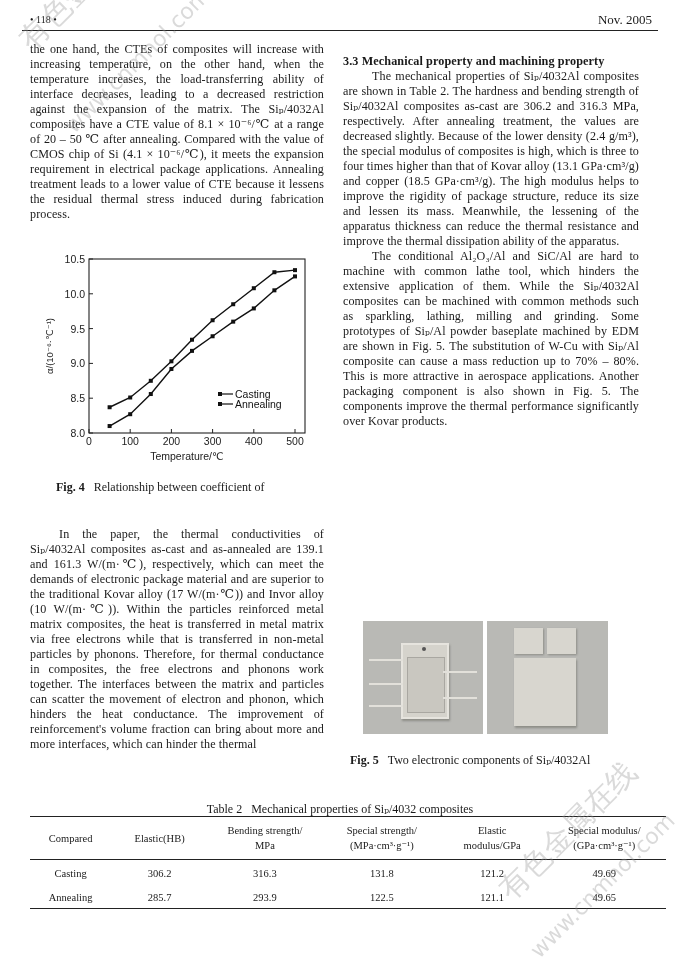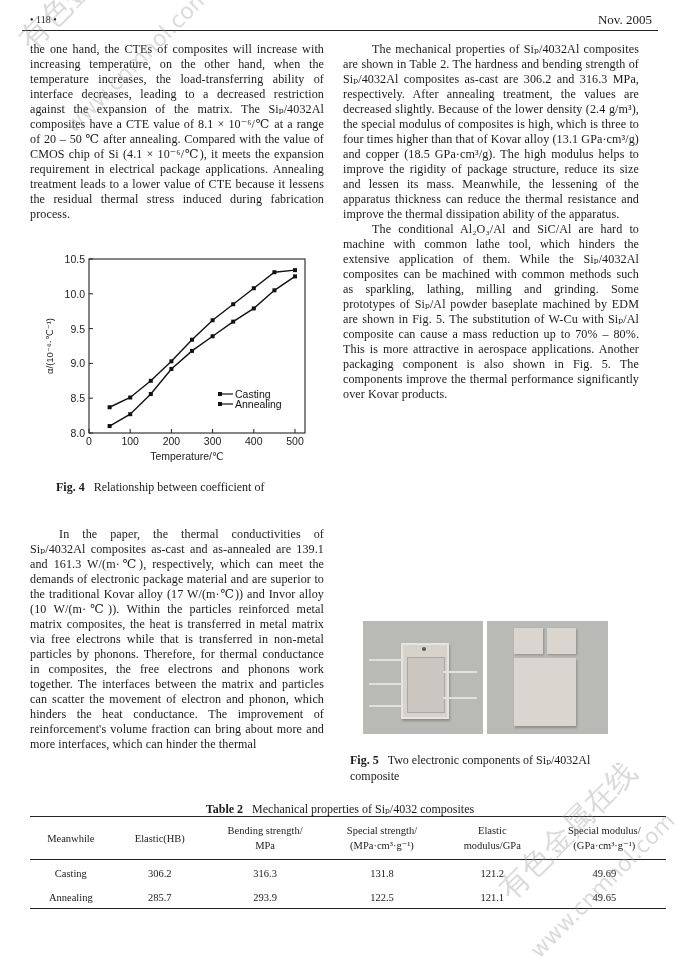--- a/index.html
+++ b/index.html
@@ -17,21 +17,21 @@
   .fig-cap { font-size:12px; line-height:16px; }
   .fig-cap b { font-weight:bold; }
   .chart-svg text { font-family:"Liberation Sans","DejaVu Sans",sans-serif; }
   .photo { background:#b9b9b5; }
   table.t2 { border-collapse:collapse; width:636px; font-size:10.5px; }
   table.t2 th { font-weight:normal; padding:6px 2px; text-align:center; line-height:15px; }
   table.t2 td { text-align:center; padding:5px 2px 3px; height:16px; }
   .t2 thead tr { border-top:1.3px solid #222; border-bottom:1.3px solid #222; }
   .t2 tbody tr:last-child { border-bottom:1.3px solid #222; }
   .tcap { font-size:12px; }
-  .tcap b { font-weight:bold;margin-top:21px; }
+  .tcap b { font-weight:normal;margin-top:21px; }
   .wm { color:rgba(150,150,150,0.35); font-family:"DejaVu Sans",sans-serif; pointer-events:none; }
 </style>
 </head>
 <body>
 
 <div class="abs header">
   <span class="abs hdr-page">• 118 •</span>
   <span class="abs hdr-date">Nov. 2005</span>
 </div>
 
@@ -101,20 +101,21 @@
 
 <div class="abs fig-cap" style="left:56px; top:479px; width:270px;">
   <div><b>Fig. 4</b>&nbsp;&nbsp;&nbsp;<span>Relationship between coefficient of</span></div>
 </div>
 
 <div class="abs col" style="left:30px; top:527px; width:294px;">
   <p class="indent">In the paper, the thermal conductivities of Siₚ/4032Al composites as-cast and as-annealed are 139.1 and 161.3 W/(m·℃), respectively, which can meet the demands of electronic package material and are superior to the traditional Kovar alloy (17 W/(m·℃)) and Invor alloy (10 W/(m·℃)). Within the particles reinforced metal matrix composites, the heat is transferred in metal matrix via free electrons while that is transferred in non-metal particles by phonons. Therefore, for thermal conductance in composites, the free electrons and phonons work together. The interfaces between the matrix and particles can scatter the movement of electron and phonon, which hinders the heat conductance. The improvement of reinforcement's volume fraction can bring about more and more interfaces, which can hinder the thermal</p>
 </div>
 
 <div class="abs col" style="left:343px; top:42px; width:296px;">
+  <p class="sec-head">3.3   Mechanical property and machining property</p>
   <p class="indent">The mechanical properties of Siₚ/4032Al composites are shown in Table 2. The hardness and bending strength of Siₚ/4032Al composites as-cast are 306.2 and 316.3 MPa, respectively. After annealing treatment, the values are decreased slightly. Because of the lower density (2.4 g/m³), the special modulus of composites is high, which is three to four times higher than that of Kovar alloy (13.1 GPa·cm³/g) and copper (18.5 GPa·cm³/g). The high modulus helps to improve the rigidity of package structure, reduce its size and lessen its mass. Meanwhile, the lessening of the apparatus thickness can reduce the thermal resistance and improve the thermal dissipation ability of the apparatus.</p>
   <p class="indent">The conditional Al₂O₃/Al and SiC/Al are hard to machine with common lathe tool, which hinders the extensive application of them. While the Siₚ/4032Al composites can be machined with common methods such as sparkling, lathing, milling and grinding. Some prototypes of Siₚ/Al powder baseplate machined by EDM are shown in Fig. 5. The substitution of W-Cu with Siₚ/Al composite can cause a mass reduction up to 70% – 80%. This is more attractive in aerospace applications. Another packaging component is also shown in Fig. 5. The components improve the thermal performance significantly over Kovar products.</p>
 </div>
 
 <div class="abs photo" style="left:363px; top:621px; width:120px; height:113px;">
   <div class="abs" style="left:38px; top:22px; width:44px; height:72px; background:#d5d3cc; border:2px solid #e6e4de; box-shadow:1px 2px 2px #8d8d88;">
     <div class="abs" style="left:4px; top:12px; width:36px; height:54px; border:1px solid #a9a7a1; background:#c9c7c0;"></div>
     <div class="abs" style="left:19px; top:2px; width:4px; height:4px; border-radius:50%; background:#555;"></div>
   </div>
   <div class="abs" style="left:6px; top:38px; width:34px; height:2px; background:#e2e0da;"></div>
@@ -124,31 +125,30 @@
   <div class="abs" style="left:80px; top:76px; width:34px; height:2px; background:#e2e0da;"></div>
 </div>
 <div class="abs photo" style="left:487px; top:621px; width:121px; height:113px;">
   <div class="abs" style="left:27px; top:7px; width:29px; height:26px; background:#d8d6cf; box-shadow:1px 1px 2px #8d8d88;"></div>
   <div class="abs" style="left:60px; top:7px; width:29px; height:26px; background:#d8d6cf; box-shadow:1px 1px 2px #8d8d88;"></div>
   <div class="abs" style="left:27px; top:37px; width:62px; height:68px; background:#d8d6cf; box-shadow:1px 2px 2px #8d8d88;"></div>
 </div>
 
 <div class="abs fig-cap" style="left:350px; top:752px; width:300px; text-align:left;">
   <div><b>Fig. 5</b>&nbsp;&nbsp;&nbsp;<span>Two electronic components of Siₚ/4032Al</span></div>
-  <div>composite</div>
 </div>
 
 <div class="abs tcap" style="left:0; top:802px; width:680px; text-align:center;">
   <b>Table 2</b>&nbsp;&nbsp;&nbsp;<span>Mechanical properties of Siₚ/4032 composites</span>
 </div>
 <div class="abs" style="left:30px; top:816px;">
   <table class="t2">
     <thead>
       <tr>
-        <th style="width:80px;"><span>Meanwhile</span></th>
+        <th style="width:80px;"><span>Compared</span></th>
         <th style="width:96px;"><span>Elastic(HB)</span></th>
         <th style="width:116px;"><span>Bending strength/</span><br><span>MPa</span></th>
         <th style="width:120px;"><span>Special strength/</span><br><span>(MPa·cm³·g⁻¹)</span></th>
         <th style="width:100px;font-family:Liberation Serif, serif;"><span>Elastic</span><br><span>modulus/GPa</span></th>
         <th style="width:124px;"><span>Special modulus/</span><br><span>(GPa·cm³·g⁻¹)</span></th>
       </tr>
     </thead>
     <tbody>
       <tr>
         <td>Casting</td>

